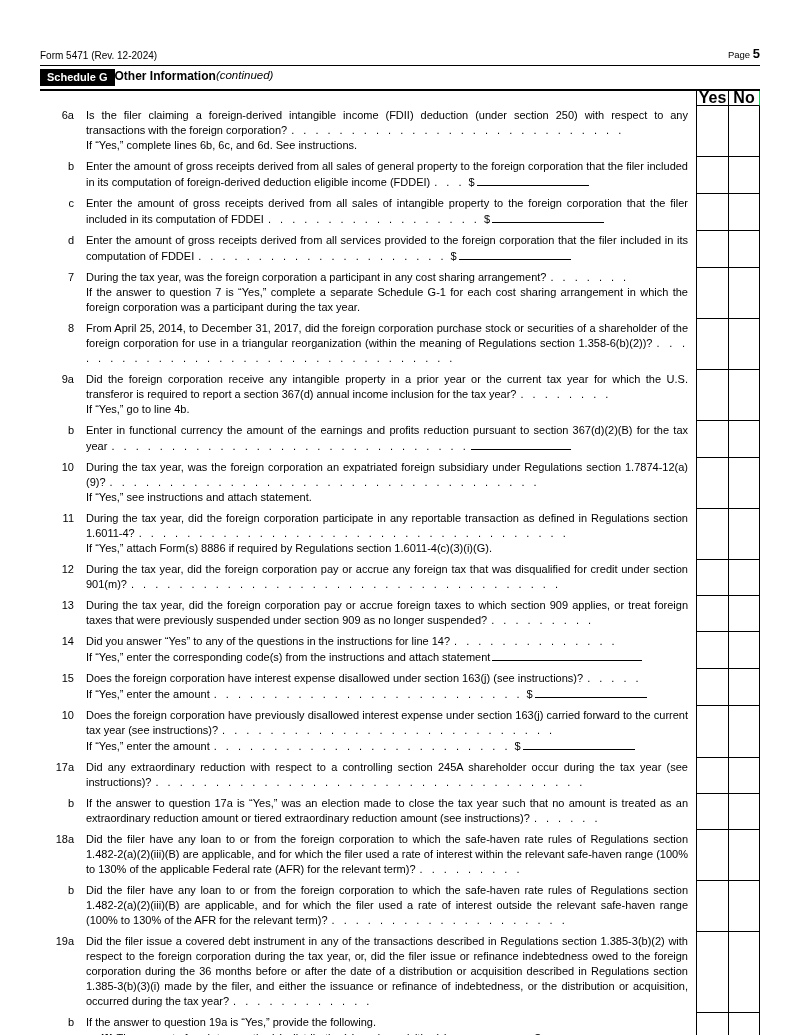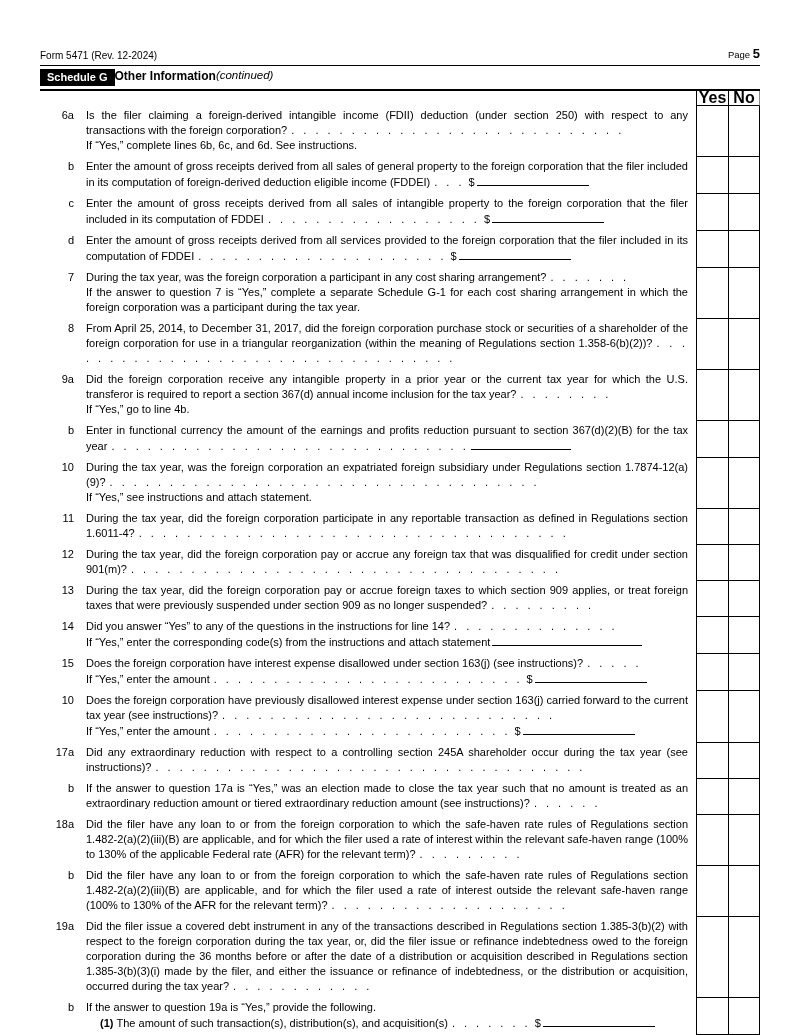--- a/index.html
+++ b/index.html
@@ -124,20 +124,21 @@
             <div class="q"><span>During the tax year, was the foreign corporation an expatriated foreign subsidiary under Regulations section 1.7874-12(a)(9)?</span><span class="leader">. . . . . . . . . . . . . . . . . . . . . . . . . . . . . . . . . . . .</span></div>
             <div class="note"><span>If “Yes,” see instructions and attach statement.</span></div>
           </div>
           <div class="cell ycell"></div>
           <div class="cell ncell"></div>
         </div>
         <div class="row">
           <div class="num">11</div>
           <div class="txt">
             <div class="q"><span>During the tax year, did the foreign corporation participate in any reportable transaction as defined in Regulations section 1.6011-4?</span><span class="leader">. . . . . . . . . . . . . . . . . . . . . . . . . . . . . . . . . . . .</span></div>
+            <div class="note"><span>If “Yes,” attach Form(s) 8886 if required by Regulations section 1.6011-4(c)(3)(i)(G).</span></div>
           </div>
           <div class="cell ycell"></div>
           <div class="cell ncell"></div>
         </div>
         <div class="row">
           <div class="num">12</div>
           <div class="txt">
             <div class="q"><span>During the tax year, did the foreign corporation pay or accrue any foreign tax that was disqualified for credit under section 901(m)?</span><span class="leader">. . . . . . . . . . . . . . . . . . . . . . . . . . . . . . . . . . . .</span></div>
           </div>
           <div class="cell ycell"></div>

